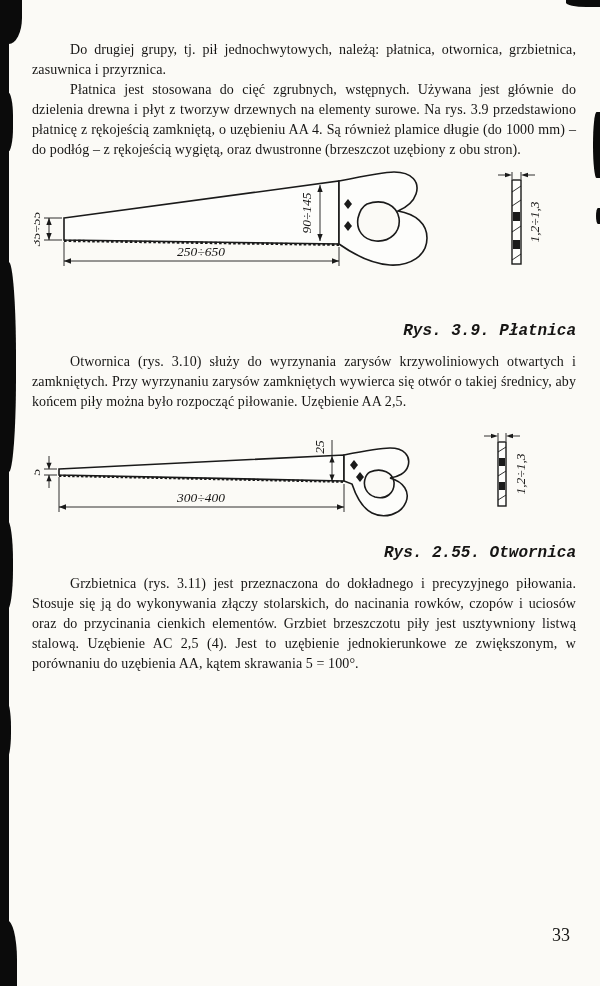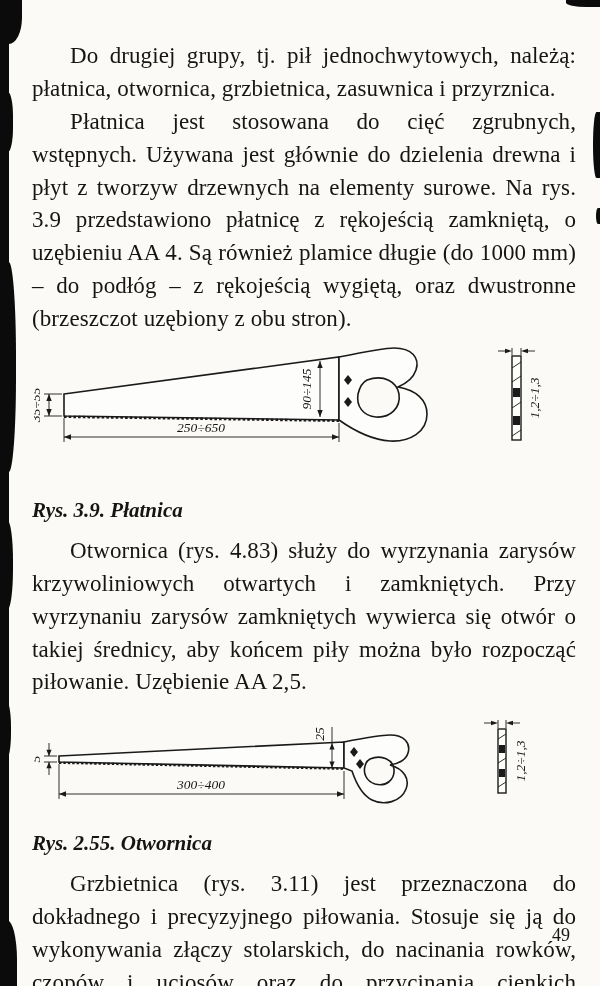--- a/index.html
+++ b/index.html
@@ -9,34 +9,35 @@
     background:#fbfaf6;
     font-family:"Liberation Serif","DejaVu Serif",serif;
     color:#161514;
     overflow:hidden;
   }
   .page-inner {
     position:absolute;
     left:32px; right:24px; top:40px;
   }
   p.body-par {
-    font-size:23px;
+    font-size:14px;
     line-height:1.43;
     text-align:justify;
     text-indent:38px;
     letter-spacing:0.1px;
   }
   .figure { margin:8px 0 2px; }
   .figure svg { display:block; margin:0 auto; }
   .caption {
-    text-align:left;
+    text-align:right;
     font-weight:bold;
     font-style:italic;
-    font-size:21px;
+    font-size:16px;
     margin:2px 0 12px;
+    font-family:Liberation Mono, monospace;
   }
   .page-number {
     position:absolute;
     right:30px;
     bottom:40px;
     font-size:18px;
   }
   svg text {
     font-family:"Liberation Serif","DejaVu Serif",serif;
     font-size:13.5px;
@@ -117,21 +118,21 @@
         <line class="thin" x1="464" y1="7" x2="471" y2="7"></line>
         <line class="thin" x1="494" y1="7" x2="501" y2="7"></line>
         <polygon class="solidfill" points="478,7 471,4.7 471,9.3"></polygon>
         <polygon class="solidfill" points="487,7 494,4.7 494,9.3"></polygon>
         <text class="dim-label" transform="rotate(-90 505 54)" x="505" y="54" text-anchor="middle">1,2÷1,3</text>
       </g>
     </svg>
   </div>
   <div class="caption">Rys. 3.9. Płatnica</div>
 
-  <p class="body-par">Otwornica (rys. 4.83) służy do wyrzynania zarysów krzywoliniowych otwartych i zamkniętych. Przy wyrzynaniu zarysów zamkniętych wywierca się otwór o takiej średnicy, aby końcem piły można było rozpocząć piłowanie. Uzębienie AA 2,5.</p>
+  <p class="body-par">Otwornica (rys. 3.10) służy do wyrzynania zarysów krzywoliniowych otwartych i zamkniętych. Przy wyrzynaniu zarysów zamkniętych wywierca się otwór o takiej średnicy, aby końcem piły można było rozpocząć piłowanie. Uzębienie AA 2,5.</p>
 
   <div class="figure">
     <svg viewBox="0 0 540 122" width="540" height="122">
 
       <polygon points="25,49 310,35 310,61 25,55" fill="#fdfdfb" stroke="#1a1a1a" stroke-width="1.6"></polygon>
       <line x1="25" y1="55.8" x2="310" y2="61.8" stroke="#1a1a1a" stroke-width="2.2" stroke-dasharray="2.4 2"></line>
 
       <path d="M310,35 C330,31 348,28 356,28 C370,28 377,36 374,46 C372,53 364,57 356,58 C370,62 376,72 372,82 C367,95 350,99 338,93 C328,88 322,76 318,64 L310,61 Z
            M336,52 C348,47 359,53 360,62 C361,73 352,80 341,77 C332,74 329,66 331,59 C332,55 334,53 336,52 Z" fill="#fdfdfb" stroke="#1a1a1a" stroke-width="1.6" fill-rule="evenodd"></path>
       <polygon class="solidfill" points="320,40 324,45 320,50 316,45"></polygon>
@@ -180,13 +181,13 @@
         <text class="dim-label" transform="rotate(-90 491 54)" x="491" y="54" text-anchor="middle">1,2÷1,3</text>
       </g>
     </svg>
   </div>
   <div class="caption">Rys. 2.55. Otwornica</div>
 
   <p class="body-par">Grzbietnica (rys. 3.11) jest przeznaczona do dokładnego i precyzyjnego piłowania. Stosuje się ją do wykonywania złączy stolarskich, do nacinania rowków, czopów i uciosów oraz do przycinania cienkich elementów. Grzbiet brzeszczotu piły jest usztywniony listwą stalową. Uzębienie AC 2,5 (4). Jest to uzębienie jednokierunkowe ze zwiększonym, w porównaniu do uzębienia AA, kątem skrawania 5 = 100°.</p>
 
 </div>
 
-<div class="page-number">49</div>
+<div class="page-number">33</div>
 
 </body></html>

